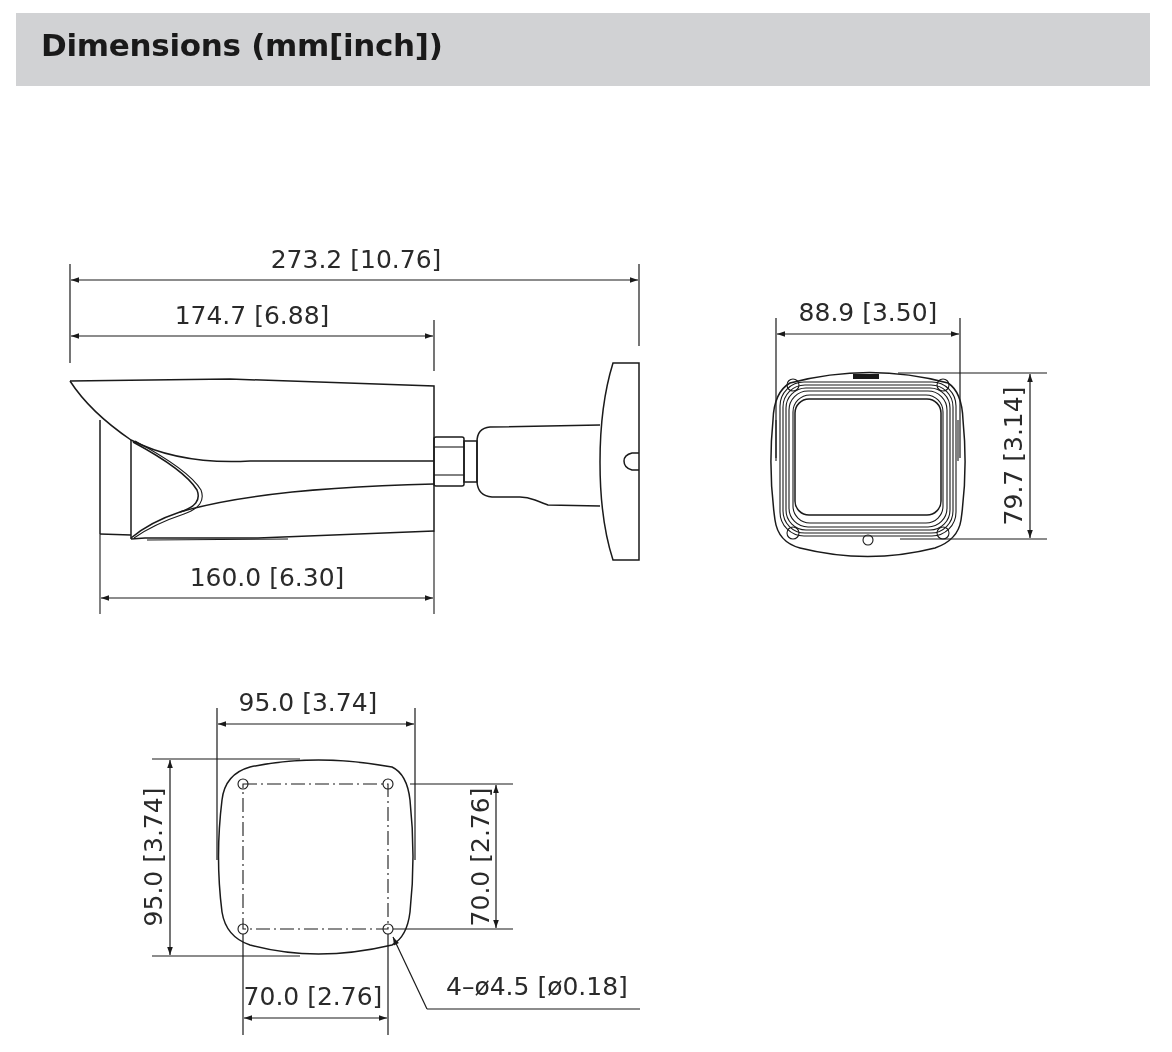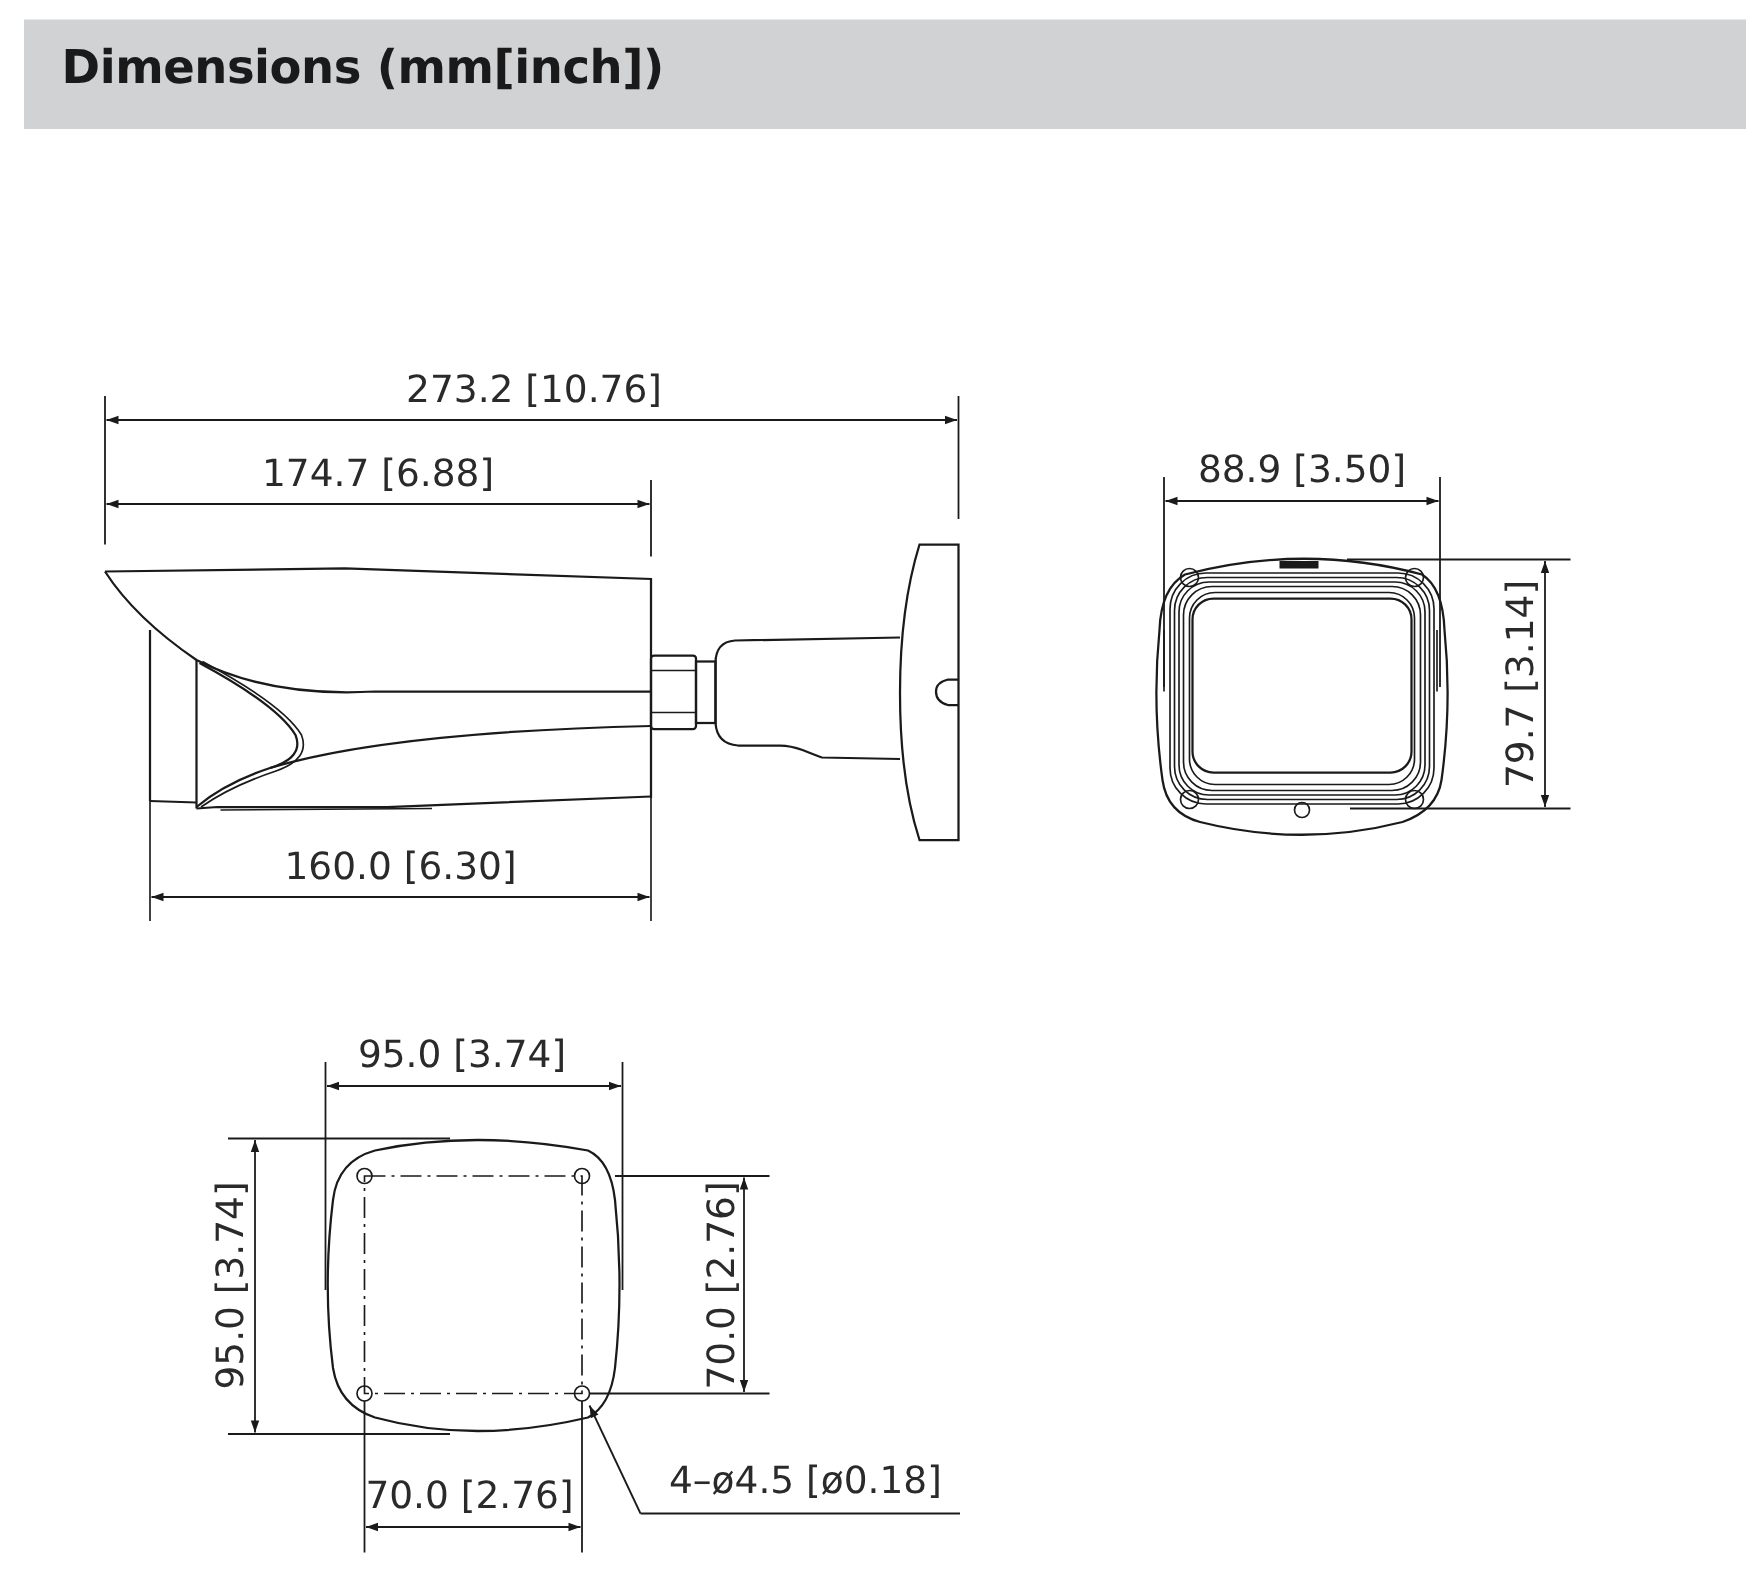--- a/index.html
+++ b/index.html
@@ -1,19 +1,19 @@
 <!DOCTYPE html>
 <html><head>
 <meta charset="utf-8">
 <style>
   html, body { margin: 0; padding: 0; background: #ffffff; }
   body { width: 1172px; height: 1052px; position: relative; overflow: hidden;
          font-family: "Liberation Sans", sans-serif; }
   .header-bar { position: absolute; left: 16px; top: 13px; width: 1134px; height: 73px;
-                background: #d1d2d4; padding-left: 14px; }
+                background: #d1d2d4; }
   .header-title { position: absolute; left: 25px; top: 14px; margin: 0;
                   font-family: "DejaVu Sans", sans-serif; font-weight: bold;
                   font-size: 31px; color: #1a1a1a; letter-spacing: -0.3px; }
   svg.drawing { position: absolute; left: 0; top: 0; }
   .ln { stroke: #1a1a1a; stroke-width: 1.5; fill: none; }
   .thin { stroke: #1a1a1a; stroke-width: 1.1; fill: none; }
   .dim { stroke: #1a1a1a; stroke-width: 1.2; fill: none; }
   .center { stroke: #1a1a1a; stroke-width: 1.1; fill: none; stroke-dasharray: 14 4 2 4; }
   .arrow { fill: #1a1a1a; stroke: none; }
   .dimtext { font-family: "DejaVu Sans", sans-serif; font-size: 25px; fill: #2a2a2a;

